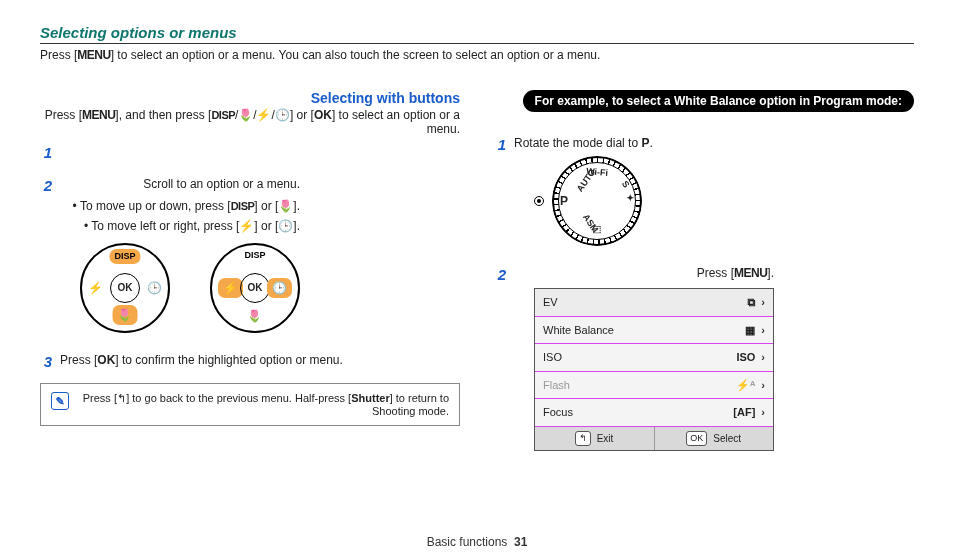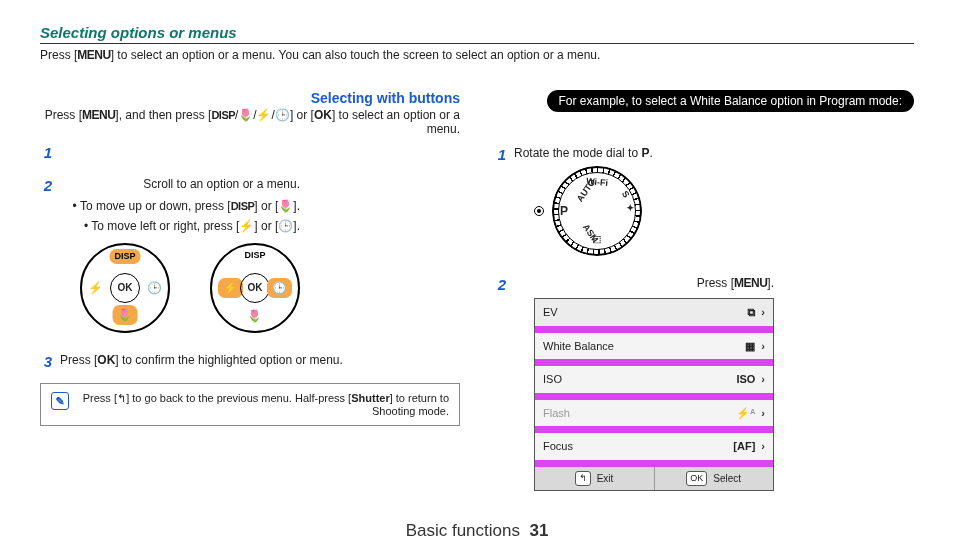--- a/index.html
+++ b/index.html
@@ -66,21 +66,21 @@
     align-items:flex-start; font-size:11px;
   }
   .notebox .icon {
     width:18px;height:18px;border:1.5px solid #1a5cc9;border-radius:3px;
     color:#1a5cc9;display:flex;align-items:center;justify-content:center;
     font-weight:700; flex-shrink:0; font-size:11px;
   }
 
   .pill {
     background:#000;color:#fff;border-radius:12px;padding:4px 12px;
-    font-size:12px;font-weight:400;display:inline-block;margin-bottom:26px;
+    font-size:12px;font-weight:700;display:inline-block;margin-bottom:16px;
   }
 
   .dial-wrap { display:flex; align-items:center; gap:8px; margin:4px 0 8px 20px;}
   .pdot { width:10px;height:10px;border:1.5px solid #000;border-radius:50%;
           display:flex;align-items:center;justify-content:center;}
   .pdot::after{content:"";width:4px;height:4px;background:#000;border-radius:50%;}
   .dial {
     width:90px;height:90px;border:2px solid #000;border-radius:50%;
     position:relative;
     background:
@@ -98,34 +98,34 @@
   .dial-star{right:8px;top:48%;transform:translateY(-50%);}
   .dial-asm{bottom:16px;left:28px;transform:rotate(55deg);}
   .dial-smart{bottom:10px;left:50%;transform:translateX(-50%) rotate(0deg);}
 
   .menu-screen{
     width:240px;border:1px solid #555;margin:6px 0 0 20px;
     font-size:11px; background:#eee;
   }
   .menu-row{
     display:flex;justify-content:space-between;align-items:center;
-    padding:5px 8px;border-bottom:7px solid #d946ef;background:#f4f4f4;
+    padding:5px 8px;border-bottom:1px solid #d946ef;background:#f4f4f4;
   }
   .menu-row:nth-child(1){background:#ececec;}
   .menu-row.dis{color:#999;}
   .menu-row .rs{display:flex;gap:6px;align-items:center;font-weight:700;}
   .menu-row .chev{font-weight:900;color:#333;}
   .menu-footer{display:flex;background:#d9d9d9;}
   .menu-footer div{flex:1;padding:4px 8px;font-size:10px;display:flex;gap:6px;align-items:center;justify-content:center;}
   .menu-footer div:first-child{border-right:1px solid #999;}
   .kbd{border:1px solid #555;border-radius:3px;padding:0 3px;font-size:9px;background:#fff;}
 
   .footer{
-    position:absolute;bottom:16px;left:0;right:0;text-align:center;
-    font-size:17px;color:#333;
+    position:absolute;bottom:8px;left:0;right:0;text-align:center;
+    font-size:12px;color:#333;
   }
   .footer b{font-weight:700;}
 </style>
 </head>
 <body>
 
 <h1 class="title">Selecting options or menus</h1>
 <div class="rule"></div>
 <p class="intro">
   <span>Press [</span><span class="menu-label">MENU</span><span>] to select an option or a menu. You can also touch the screen to select an option or a menu.</span>

